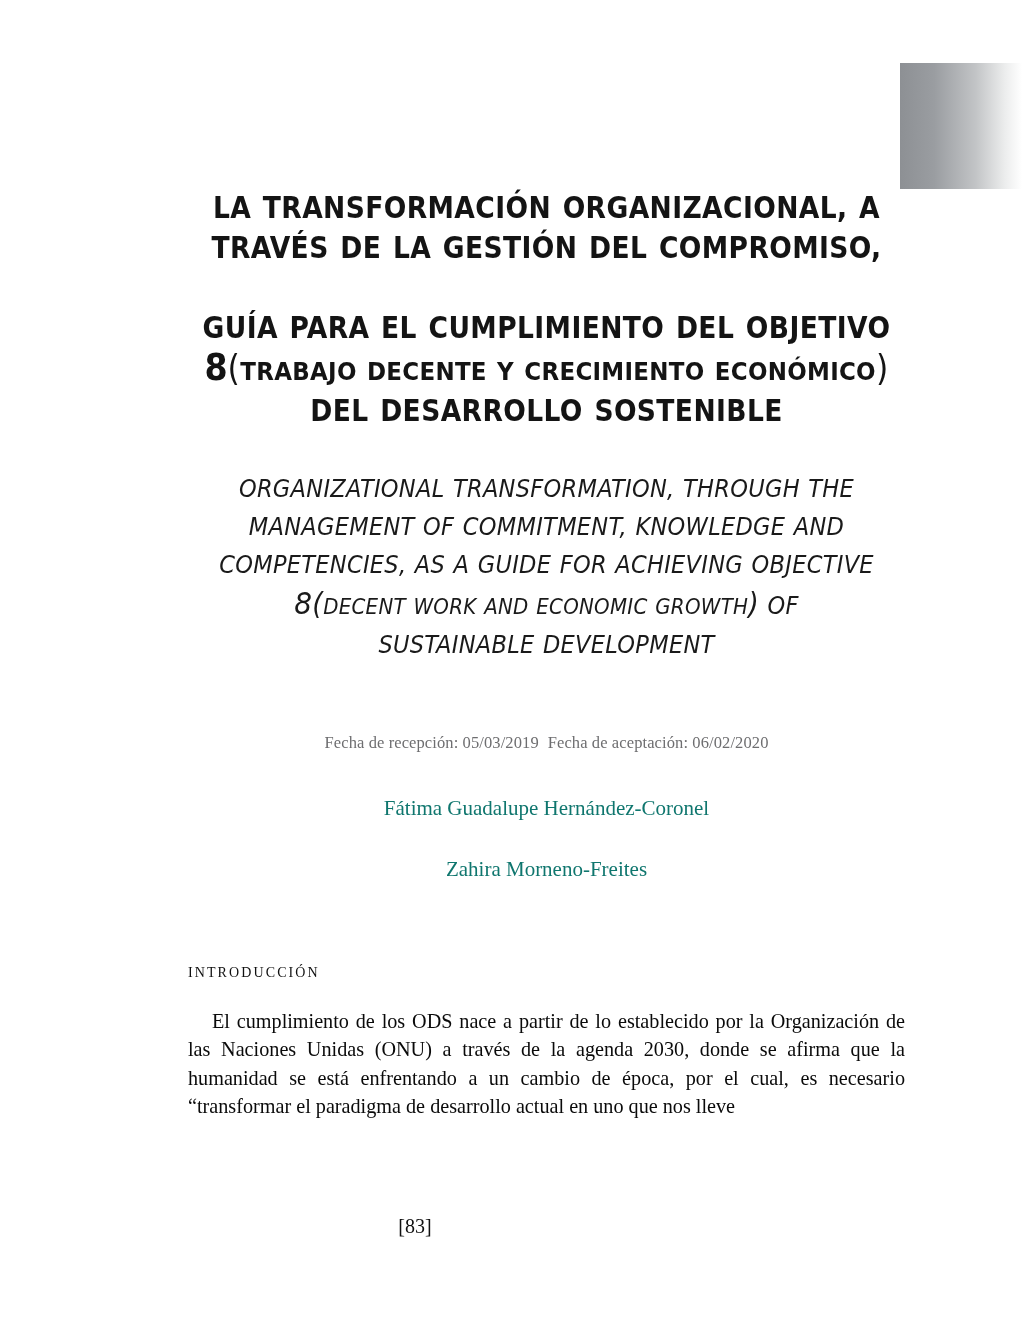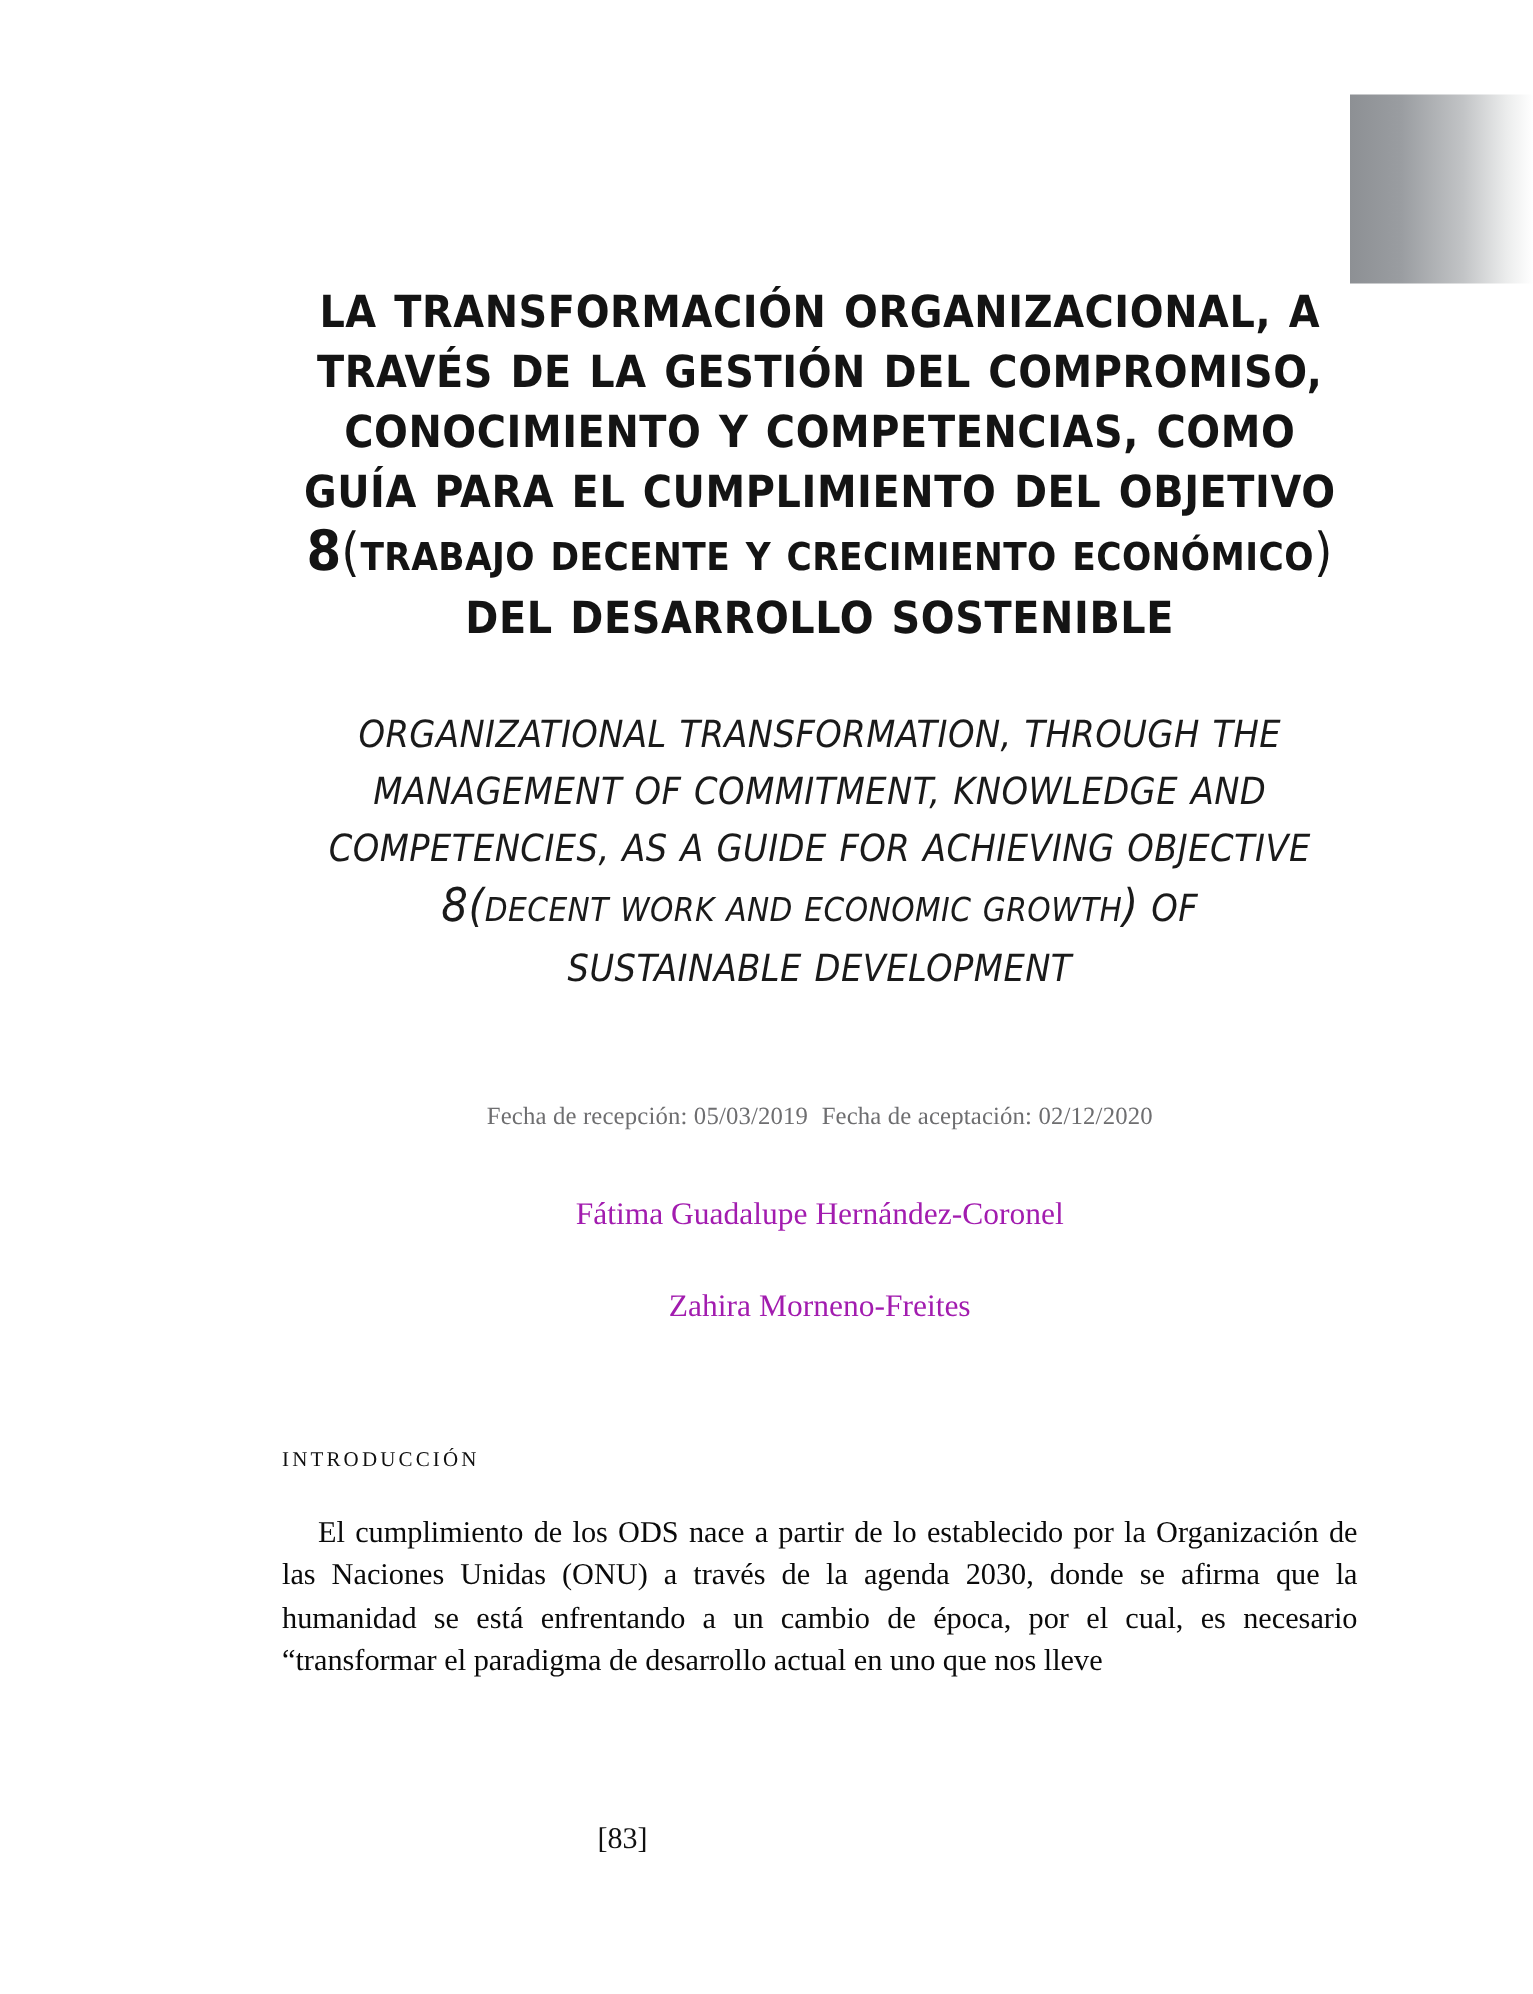--- a/index.html
+++ b/index.html
@@ -103,21 +103,21 @@
   .dates .gap { display: inline-block; width: 9px; }
 
   
   .authors {
     margin: 0;
     padding-top: 40px;
     text-align: center;
     font-family: "Liberation Serif", "DejaVu Serif", serif;
     font-size: 21px;
     line-height: 30.5px;
-    color: #a21caf;
+    color: #0f766e;
   }
 
   
   .section-heading {
     margin: 0;
     padding-top: 80px;
     font-family: "Liberation Serif", "DejaVu Serif", serif;
     font-size: 14px;
     font-weight: 400;
     letter-spacing: 2.1px;
@@ -157,37 +157,37 @@
 
 <div class="page">
 
   <div class="corner-gradient"></div>
 
   <div class="content">
 
     <h1 class="title-es">
       <span>LA TRANSFORMACIÓN ORGANIZACIONAL, A</span><br>
       <span>TRAVÉS DE LA GESTIÓN DEL COMPROMISO,</span><br>
-      <span>CONOCIMIENTO Y COMPETENCIAS, COMO</span><br>
+      <br>
       <span>GUÍA PARA EL CUMPLIMIENTO DEL OBJETIVO</span><br>
       <span class="big8">8</span><span class="paren">(</span><span class="smallcaps">TRABAJO DECENTE Y CRECIMIENTO ECONÓMICO</span><span class="paren">)</span>
       <span>DEL DESARROLLO SOSTENIBLE</span>
     </h1>
 
     <h2 class="title-en">
       <span>ORGANIZATIONAL TRANSFORMATION, THROUGH THE</span><br>
       <span>MANAGEMENT OF COMMITMENT, KNOWLEDGE AND</span><br>
       <span>COMPETENCIES, AS A GUIDE FOR ACHIEVING OBJECTIVE</span><br>
       <span class="big8">8</span><span class="paren">(</span><span class="smallcaps">DECENT WORK AND ECONOMIC GROWTH</span><span class="paren">)</span>
       <span>OF</span><br>
       <span>SUSTAINABLE DEVELOPMENT</span>
     </h2>
 
     <p class="dates">
-      <span>Fecha de recepción: 05/03/2019</span><span class="gap"></span><span>Fecha de aceptación: 02/12/2020</span>
+      <span>Fecha de recepción: 05/03/2019</span><span class="gap"></span><span>Fecha de aceptación: 06/02/2020</span>
     </p>
 
     <p class="authors">
       <span>Fátima Guadalupe Hernández-Coronel</span><br>
       <br>
       <span>Zahira Morneno-Freites</span>
     </p>
 
     <h3 class="section-heading">Introducción</h3>
 

